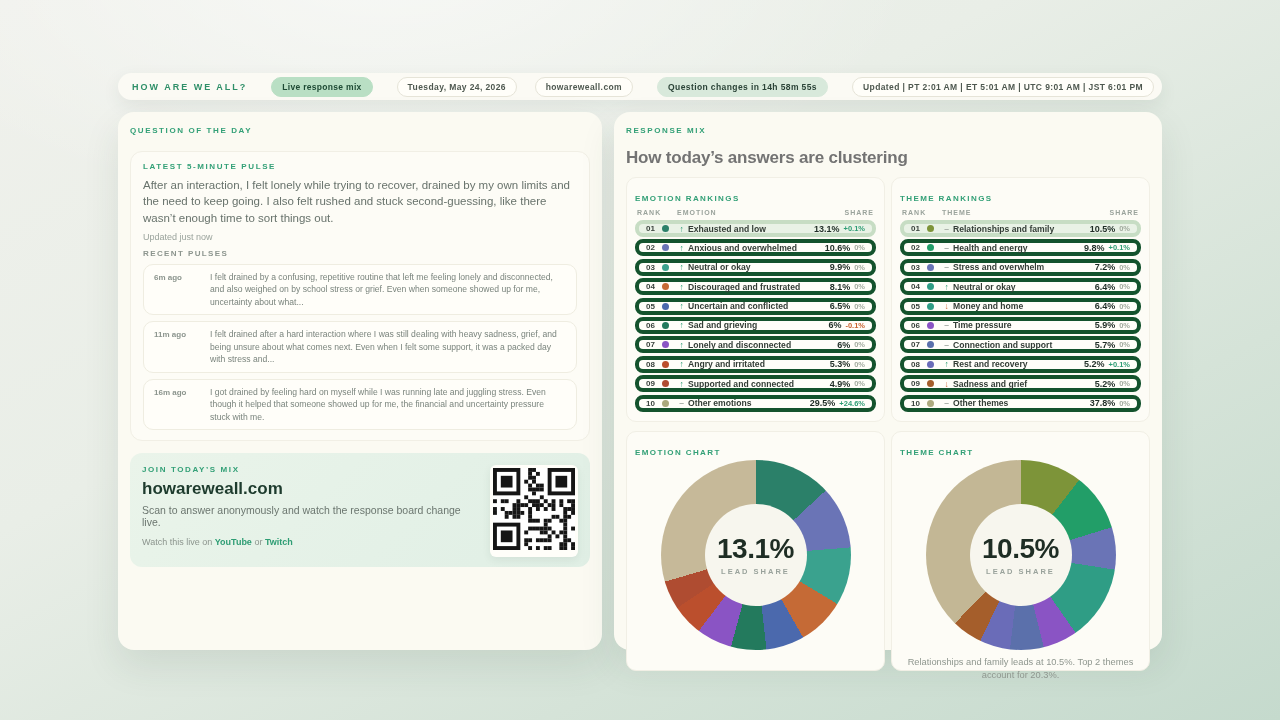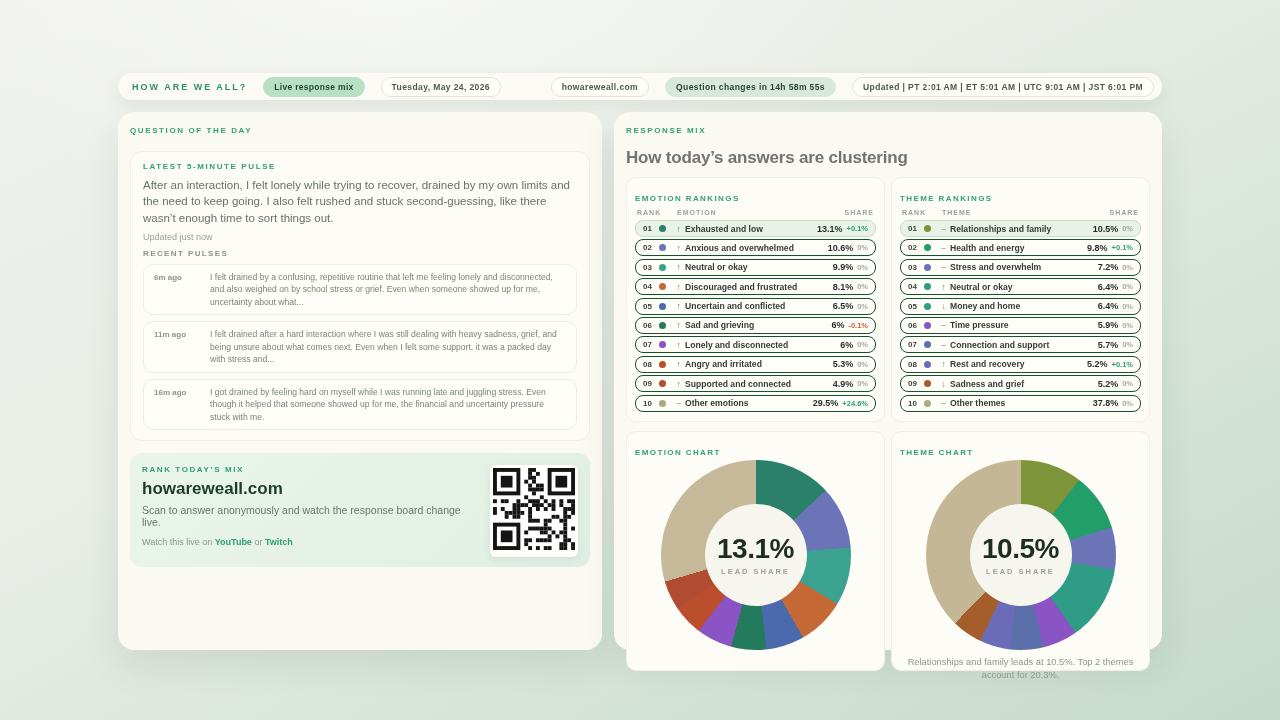--- a/index.html
+++ b/index.html
@@ -10,21 +10,21 @@
       radial-gradient(900px 420px at 30% -5%, rgba(255,255,255,.55), rgba(255,255,255,0) 60%),
       linear-gradient(152deg, #f0f1ec 0%, #e9eee7 38%, #d5e3d8 72%, #c5dacd 100%);
     position:relative; color:#1d3a2b;
   }
   .topbar {
     position:absolute; left:118px; top:73px; width:1044px; height:27px;
     background:#fbfaf4; border-radius:14px;
     box-shadow:0 6px 18px rgba(40,70,50,.08);
     display:flex; align-items:center; justify-content:space-between; padding:0 8px 0 14px;
   }
-  .tb-group { display:flex; align-items:center; gap:16px; }
+  .tb-group { display:flex; align-items:center; gap:24px; }
   .brand { font-size:9px; font-weight:bold; letter-spacing:2px; color:#2e8f68; }
   .pill { font-size:8.5px; font-weight:bold; letter-spacing:.4px; color:#4e584f;
     background:#fffef9; border:1px solid #e6e4d8; border-radius:11px; padding:4px 10px; white-space:nowrap; }
   .pill.green { background:#b9dfc4; border-color:#b9dfc4; color:#1d4a34; letter-spacing:.3px; }
   .pill.mint  { background:#d8e9db; border-color:#d8e9db; color:#2a4337; }
 
   .panel {
     position:absolute; top:112px; height:538px; background:#fbfaf2; border-radius:16px;
     box-shadow:0 16px 36px rgba(40,70,50,.10);
   }
@@ -72,21 +72,21 @@
   .rm-heading { margin-top:13px; font-size:17px; font-weight:bold; color:#737373; letter-spacing:-.2px; }
 
   .grid2 { display:flex; gap:6px; margin-top:9px; }
   .card {
     background:#fdfcf6; border:1px solid #f1efe5; border-radius:10px; flex:1; padding:8px 8px 7px 8px;
   }
   .card-title { font-size:8px; font-weight:bold; letter-spacing:1.4px; color:#33a077;margin-top:8px; }
   .colhead { display:flex; font-size:7px; font-weight:bold; letter-spacing:1px; color:#9aa39c; margin:6px 2px 4px 2px; }
   .colhead .c1 { flex:0 0 40px; } .colhead .c2 { flex:1; } .colhead .c3 { }
   .rank-row {
-    display:flex; align-items:center; background:#fffef9; border:1px solid #14532d;
+    display:flex; align-items:center; background:#fffef9; border:4px solid #14532d;
     border-radius:8px; height:17px; padding:0 7px; margin-bottom:2.4px;
   }
   .rank-row.hl { background:#e9f2e6; border-color:#c7ddc4; }
   .rk { flex:0 0 14px; font-size:8px; font-weight:bold; color:#39423c; }
   .dot { flex:0 0 7px; height:7px; border-radius:50%; margin-left:2px; }
   .tr { flex:0 0 13px; text-align:center; font-size:8.5px; font-weight:bold; margin-left:6px; }
   .tr.up { color:#2e9d74; } .tr.down { color:#c9622f; } .tr.flat { color:#a8b0a8; }
   .nm { flex:1; font-size:8.6px; font-weight:bold; color:#333d36; white-space:nowrap; overflow:hidden; }
   .sh { font-size:9px; font-weight:bold; color:#1f2d26; margin-right:4px; }
   .dl { font-size:7.5px; font-weight:bold; }
@@ -139,21 +139,21 @@
         </div>
         <div class="pulse-row">
           <span class="pulse-time">16m ago</span>
           <span class="pulse-body">I got drained by feeling hard on myself while I was running late and juggling stress. Even though it helped that someone showed up for me, the financial and uncertainty pressure stuck with me.</span>
         </div>
       </div>
   </div>
 
   <div class="join-card">
     <div>
-      <div class="eyebrow">RANK TODAY’S MIX</div>
+      <div class="eyebrow">JOIN TODAY’S MIX</div>
       <div class="join-title">howareweall.com</div>
       <div class="join-desc">Scan to answer anonymously and watch the response board change live.</div>
       <div class="join-watch">
         <span>Watch this live on</span>
         <span class="lnk">YouTube</span>
         <span>or</span>
         <span class="lnk">Twitch</span>
       </div>
     </div>
     <div class="qr-box">

